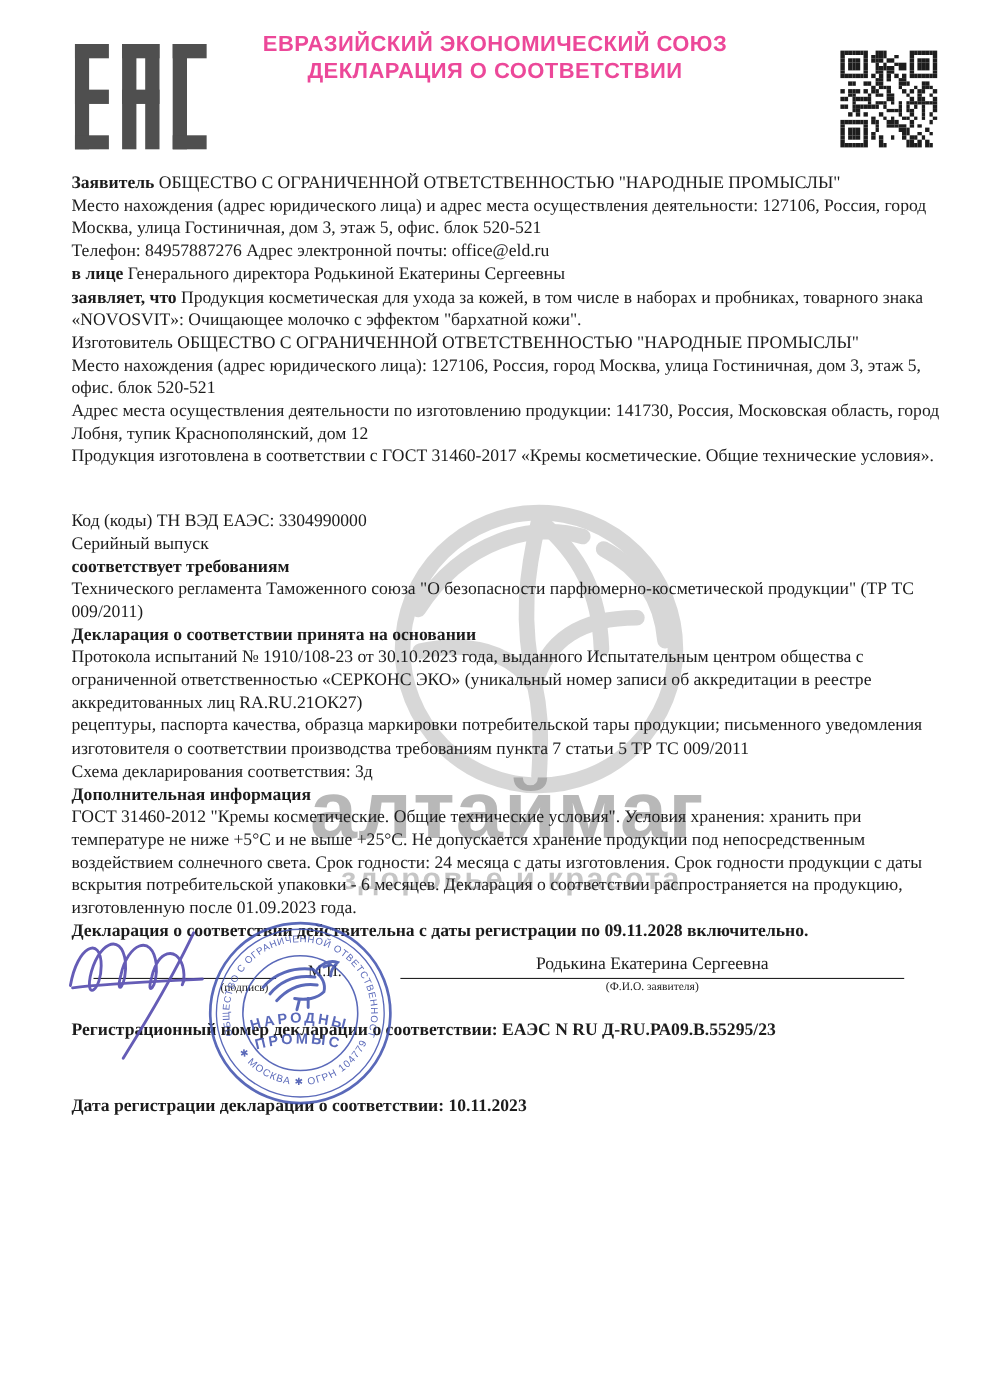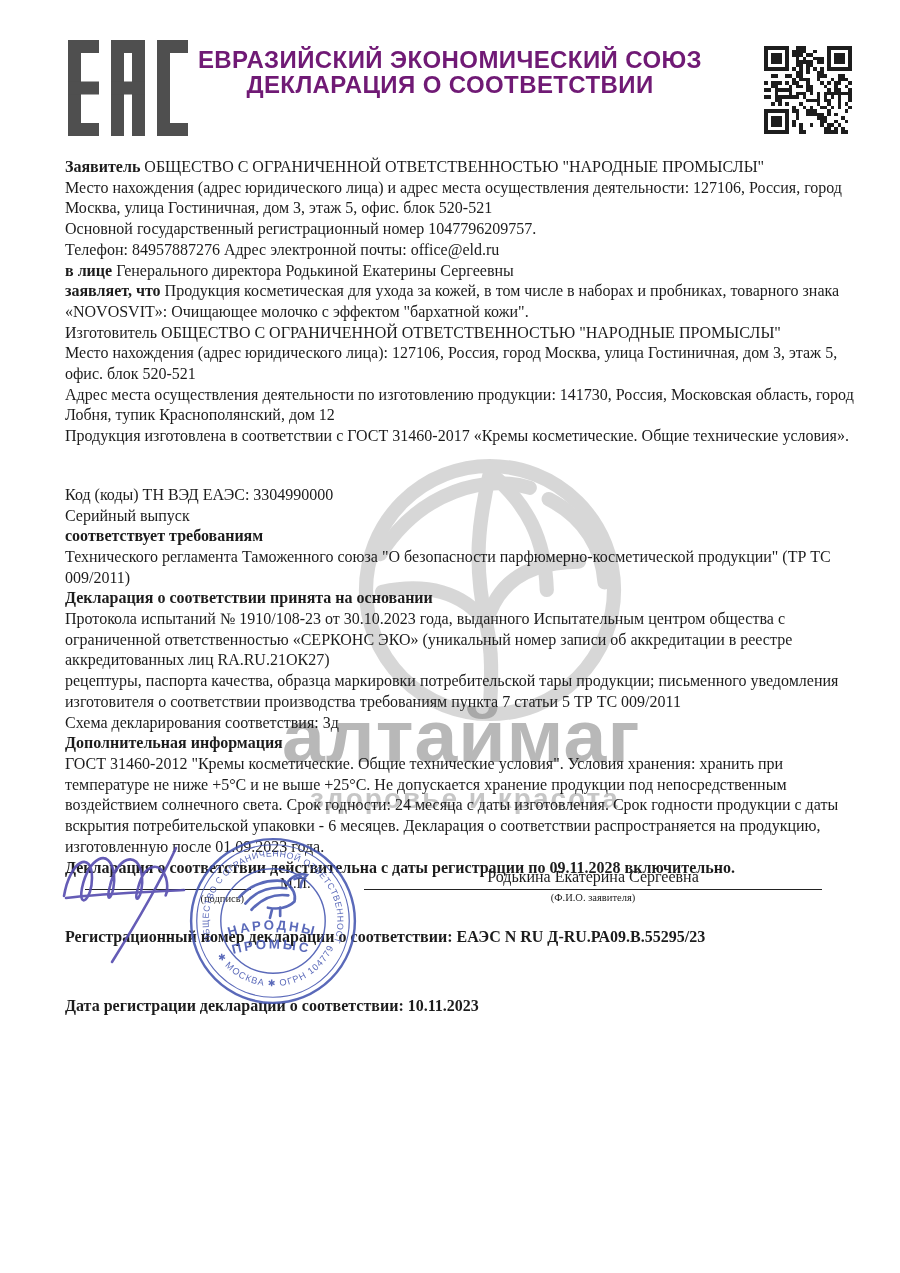--- a/index.html
+++ b/index.html
@@ -5,23 +5,23 @@
   html,body{margin:0;padding:0;background:#e8e8e8;}
   .page{
     position:relative; width:900px; height:1273px; margin:0 auto;
     background:#ffffff; overflow:hidden;
     font-family:"Liberation Serif","DejaVu Serif",serif;
     color:#1c1c1c;
   }
   
   .eac-logo{position:absolute; left:68px; top:40px;}
   .doc-title{
-    position:absolute; left:150px; top:47px; width:600px; text-align:center;
+    position:absolute; left:150px; top:28px; width:600px; text-align:center;
     font-family:"Liberation Sans","DejaVu Sans",sans-serif;
-    font-weight:bold; font-size:24px; line-height:25px; color:#701a75;
+    font-weight:bold; font-size:20px; line-height:25px; color:#ec4899;
     letter-spacing:.4px;
   }
   .qr{
     position:absolute; left:764px; top:46px; width:88px; height:88px;
     display:grid; grid-template-columns:repeat(25,1fr); grid-template-rows:repeat(25,1fr);
     background:#fff;
   }
   .qr div{width:100%;height:100%;}
   .qr .m{background:#1d1d1d;}
   
@@ -734,21 +734,20 @@
       <path d="M150,26 C190,60 208,96 210,150"></path>
     </g>
   </svg>
   <div class="wm-brand">алтаймаг</div>
   <div class="wm-tagline">здоровье и красота</div>
 
   <div class="body-text">
     <div class="sec1">
         <p><b>Заявитель</b><span> ОБЩЕСТВО С ОГРАНИЧЕННОЙ ОТВЕТСТВЕННОСТЬЮ "НАРОДНЫЕ ПРОМЫСЛЫ"</span></p>
         <p><span>Место нахождения (адрес юридического лица) и адрес места осуществления деятельности: 127106, Россия, город Москва, улица Гостиничная, дом 3, этаж 5, офис. блок 520-521</span></p>
-        <p><span>Основной государственный регистрационный номер 1047796209757.</span></p>
         <p><span>Телефон: 84957887276 Адрес электронной почты: office@eld.ru</span></p>
         <p><b>в лице</b><span> Генерального директора Родькиной Екатерины Сергеевны</span></p>
         <p><b>заявляет, что</b><span> Продукция косметическая для ухода за кожей, в том числе в наборах и пробниках, товарного знака «NOVOSVIT»: Очищающее молочко с эффектом "бархатной кожи".</span></p>
         <p><span>Изготовитель ОБЩЕСТВО С ОГРАНИЧЕННОЙ ОТВЕТСТВЕННОСТЬЮ "НАРОДНЫЕ ПРОМЫСЛЫ"</span></p>
         <p><span>Место нахождения (адрес юридического лица): 127106, Россия, город Москва, улица Гостиничная, дом 3, этаж 5, офис. блок 520-521</span></p>
         <p><span>Адрес места осуществления деятельности по изготовлению продукции: 141730, Россия, Московская область, город Лобня, тупик Краснополянский, дом 12</span></p>
         <p><span>Продукция изготовлена в соответствии с ГОСТ 31460-2017 «Кремы косметические. Общие технические условия».</span></p>
       </div>
     <div class="sec2">
         <p><span>Код (коды) ТН ВЭД ЕАЭС: 3304990000</span></p>

